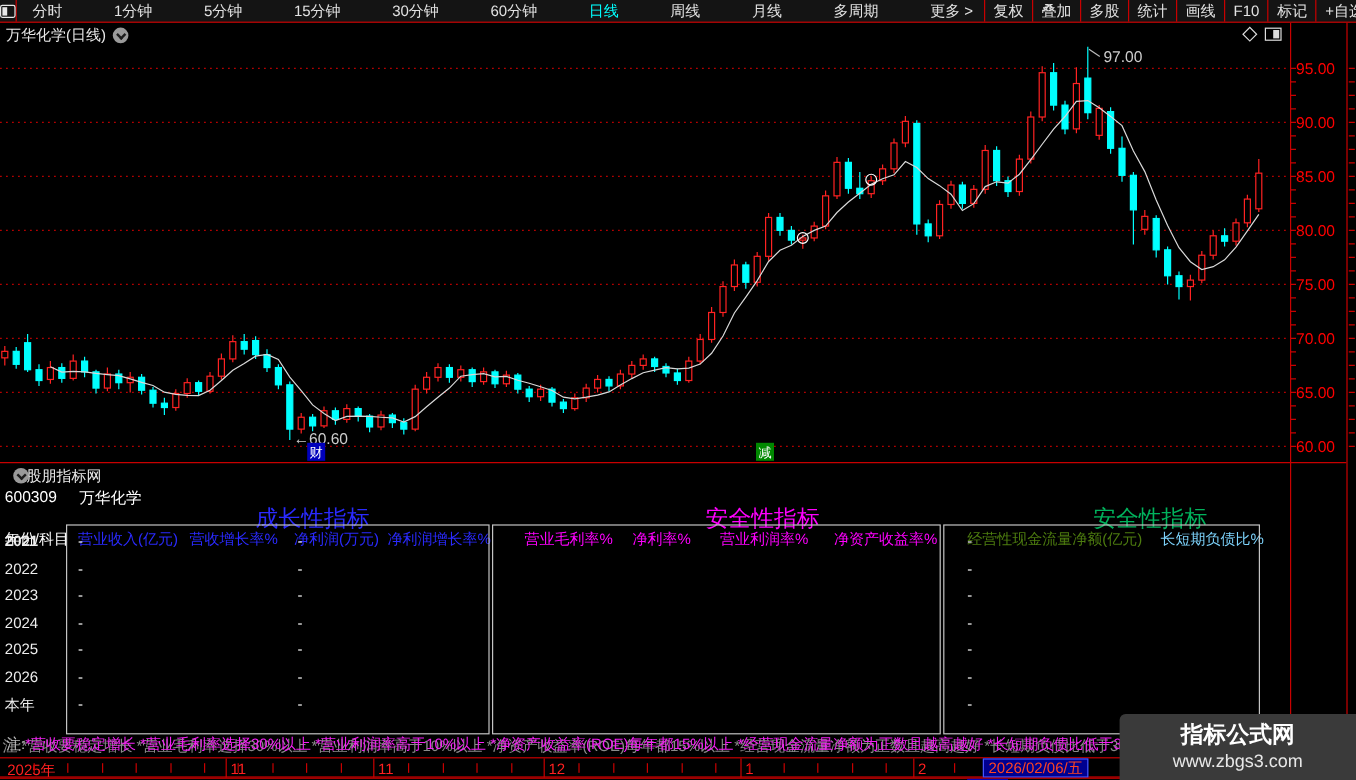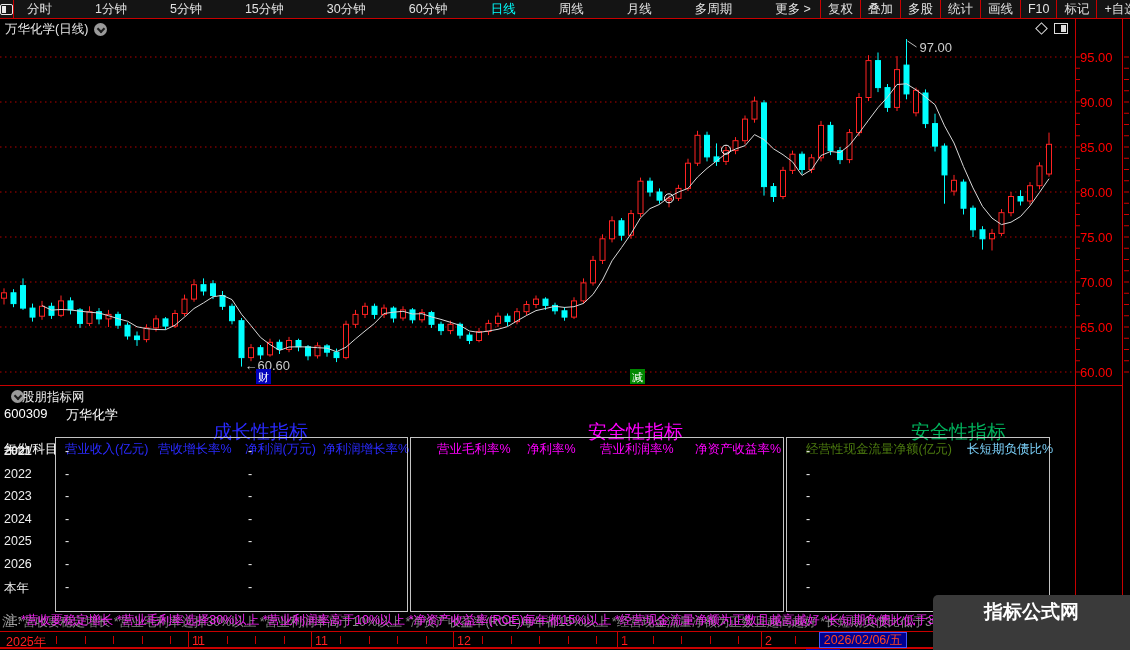--- a/index.html
+++ b/index.html
@@ -552,15 +552,16 @@
       <span class="tick minor" style="left: 1050px;"></span>
       <span class="tick minor" style="left: 1079px;"></span>
       <span class="tick minor" style="left: 1107px;"></span>
     </div>
   <div class="stub" id="stub">
     <span class="bluebit"></span>
   </div>
 
   <div class="watermark">
     <div class="wm1">指标公式网</div>
+    <div class="wm2">www.zbgs3.com</div>
   </div>
 
 </div>
 
 </body></html>

